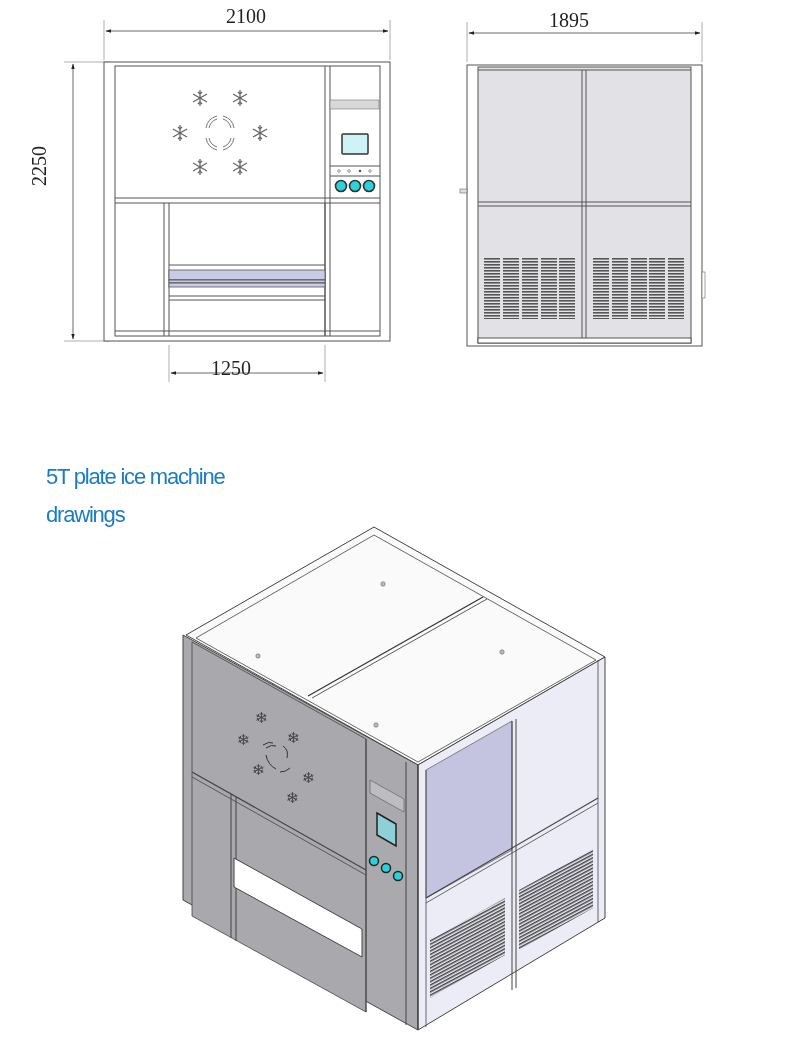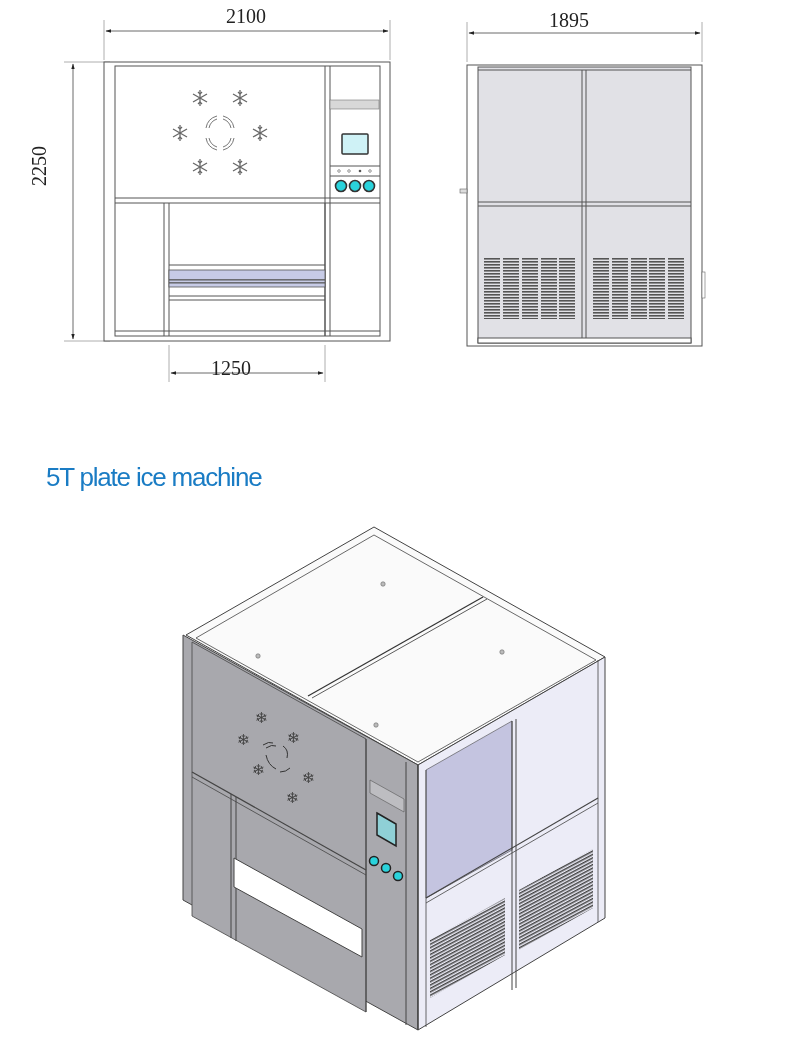--- a/index.html
+++ b/index.html
@@ -1,18 +1,18 @@
 <!DOCTYPE html>
 <html><head>
 <meta charset="utf-8">
 <style>
   html, body { margin:0; padding:0; background:#ffffff; }
   body { width:800px; height:1045px; position:relative; overflow:hidden; font-family:"DejaVu Serif", serif; }
   .dim-text { font-family:"Liberation Serif", serif; font-size:20px; color:#222; position:absolute; }
-  .title { position:absolute; left:46px; top:458px; font-family:"Liberation Sans", sans-serif; color:#1a7cc4; font-size:26px; line-height:38px; letter-spacing:-1.2px; }
+  .title { position:absolute; left:46px; top:458px; font-family:"Liberation Sans", sans-serif; color:#1a7cc4; font-size:22px; line-height:38px; letter-spacing:-1.2px; }
   svg { position:absolute; left:0; top:0; }
 </style>
 </head>
 <body>
 
 <svg width="800" height="1045" viewBox="0 0 800 1045">
   <defs>
     <g id="flake">
       <g stroke="#666" stroke-width="1.3" fill="none">
         <line x1="0" y1="-8" x2="0" y2="8"></line>
@@ -184,13 +184,14 @@
   </g>
 </svg>
 
 <div class="dim-text" style="left:226px; top:5px;">2100</div>
 <div class="dim-text" style="left:28px; top:186px; transform:rotate(-90deg); transform-origin:left top;">2250</div>
 <div class="dim-text" style="left:211px; top:349px;margin-top:8px;">1250</div>
 <div class="dim-text" style="left:549px; top:9px;">1895</div>
 
 <div class="title">
   <div>5T plate ice machine</div>
+  <div>drawings</div>
 </div>
 
 </body></html>

